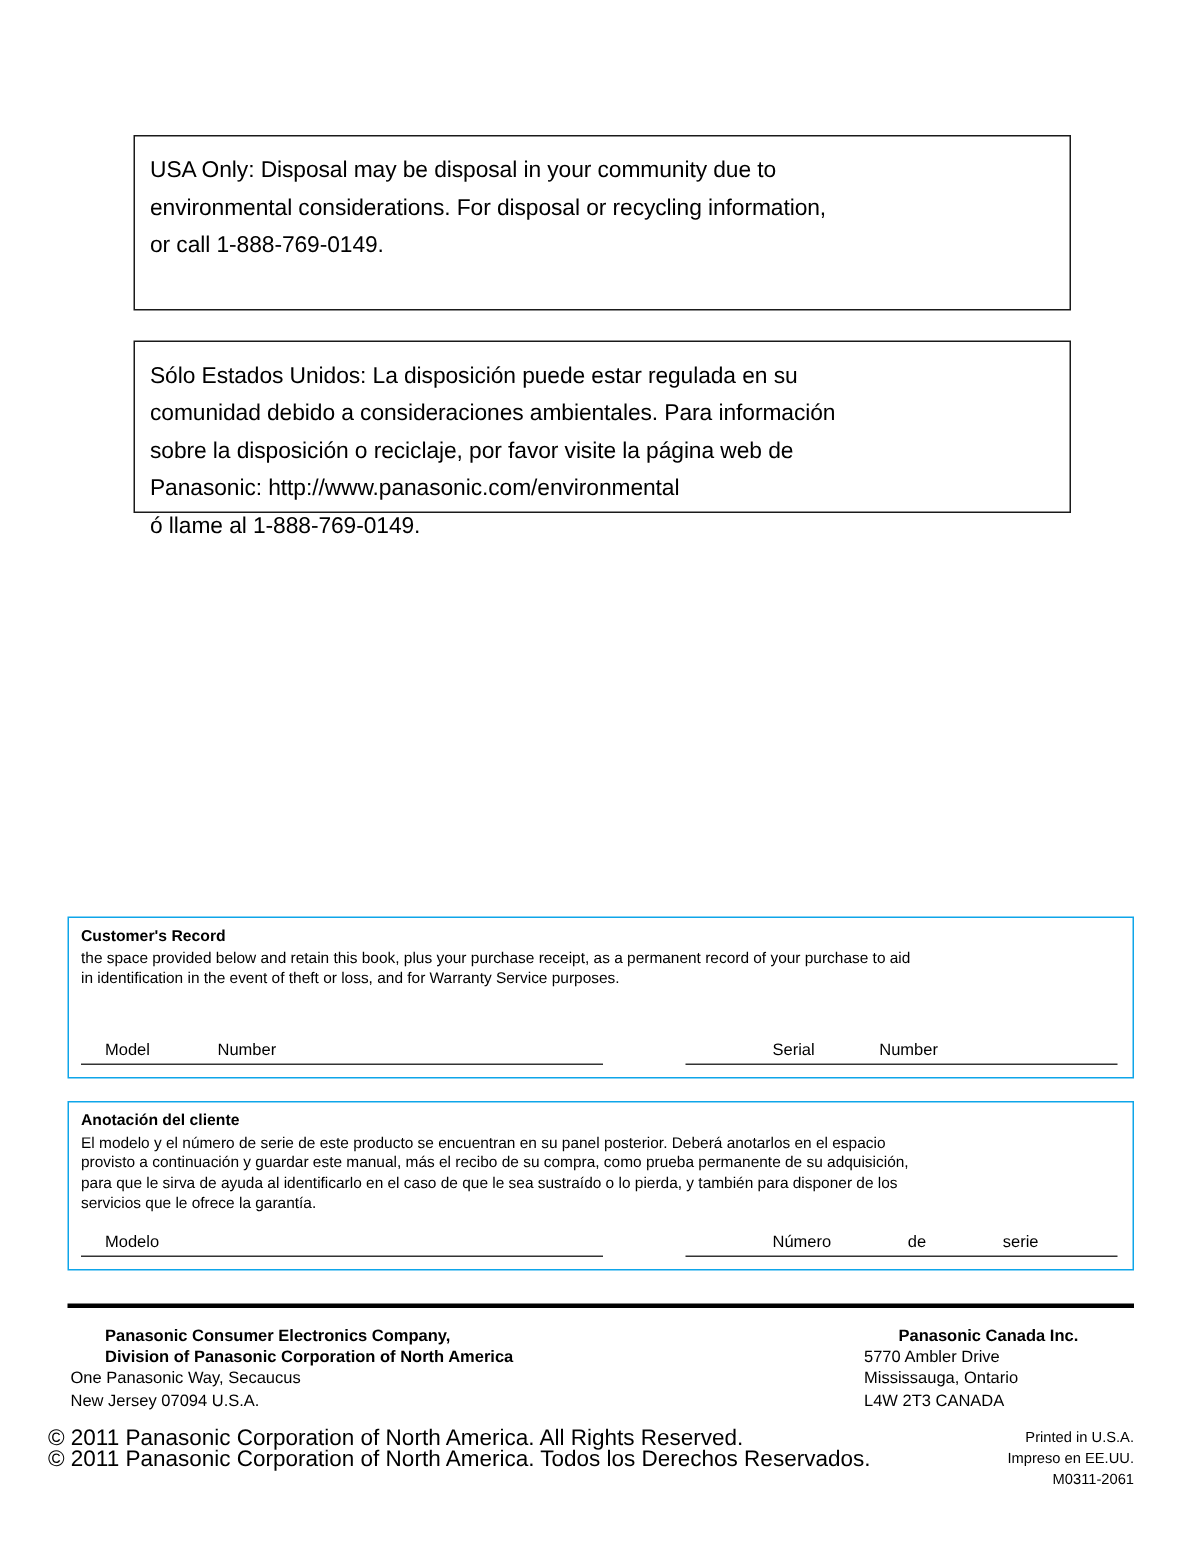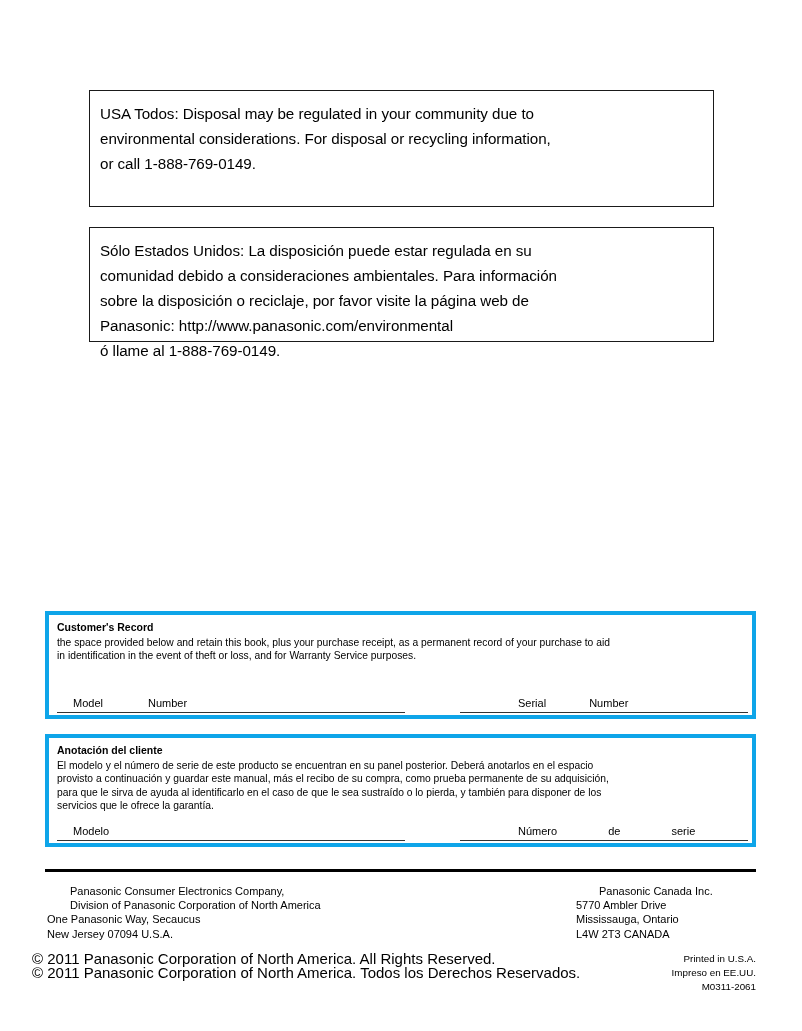--- a/index.html
+++ b/index.html
@@ -40,21 +40,21 @@
     white-space: nowrap;
     letter-spacing: -0.05px;
   }
 
   #usa-notice  { left: 89px;  top: 90px;  width: 625px; height: 117px; }
   #spanish-notice { left: 89px; top: 227px; width: 625px; height: 115px; }
 
   
   .record-box {
     position: absolute;
-    border: 4px solid #0ea5e9;
+    border: 1px solid #0ea5e9;
     box-sizing: border-box;
     background: #ffffff;
     left: 45px;
     width: 711px;
   }
   #customers-record { top: 611px; height: 108px; }
   #anotacion-cliente { top: 734px; height: 113px; }
 
   .record-inner {
     padding: 6px 8px 0 8px;
@@ -112,21 +112,21 @@
     background: #000000;
   }
   .addr-col {
     position: absolute;
     font-size: 11px;
     line-height: 14.2px;
     white-space: nowrap;
   }
   #addr-usa    { left: 47px;  top: 884px; }
   #addr-canada { left: 576px; top: 884px; }
-  .addr-line.bold { font-weight: normal; padding-left: 23px; }
+  .addr-line.bold { font-weight: bold; padding-left: 23px; }
 
   .copyright-block {
     position: absolute;
     left: 32px;
     top: 952px;
     font-size: 15px;
     line-height: 14px;
     white-space: nowrap;
   }
   .print-block {
@@ -139,21 +139,21 @@
     white-space: nowrap;
   }
 </style>
 </head>
 <body>
 
 <div class="page">
 
   <div class="notice-box" id="usa-notice">
     <div class="inner">
-      <div class="notice-line">USA Todos: Disposal may be regulated in your community due to</div>
+      <div class="notice-line">USA Only: Disposal may be disposal in your community due to</div>
       <div class="notice-line">environmental considerations. For disposal or recycling information,</div>
       <div class="notice-line">or call 1-888-769-0149.</div>
     </div>
   </div>
 
   <div class="notice-box" id="spanish-notice">
     <div class="inner">
       <div class="notice-line">Sólo Estados Unidos: La disposición puede estar regulada en su</div>
       <div class="notice-line">comunidad debido a consideraciones ambientales. Para información</div>
       <div class="notice-line">sobre la disposición o reciclaje, por favor visite la página web de</div>

